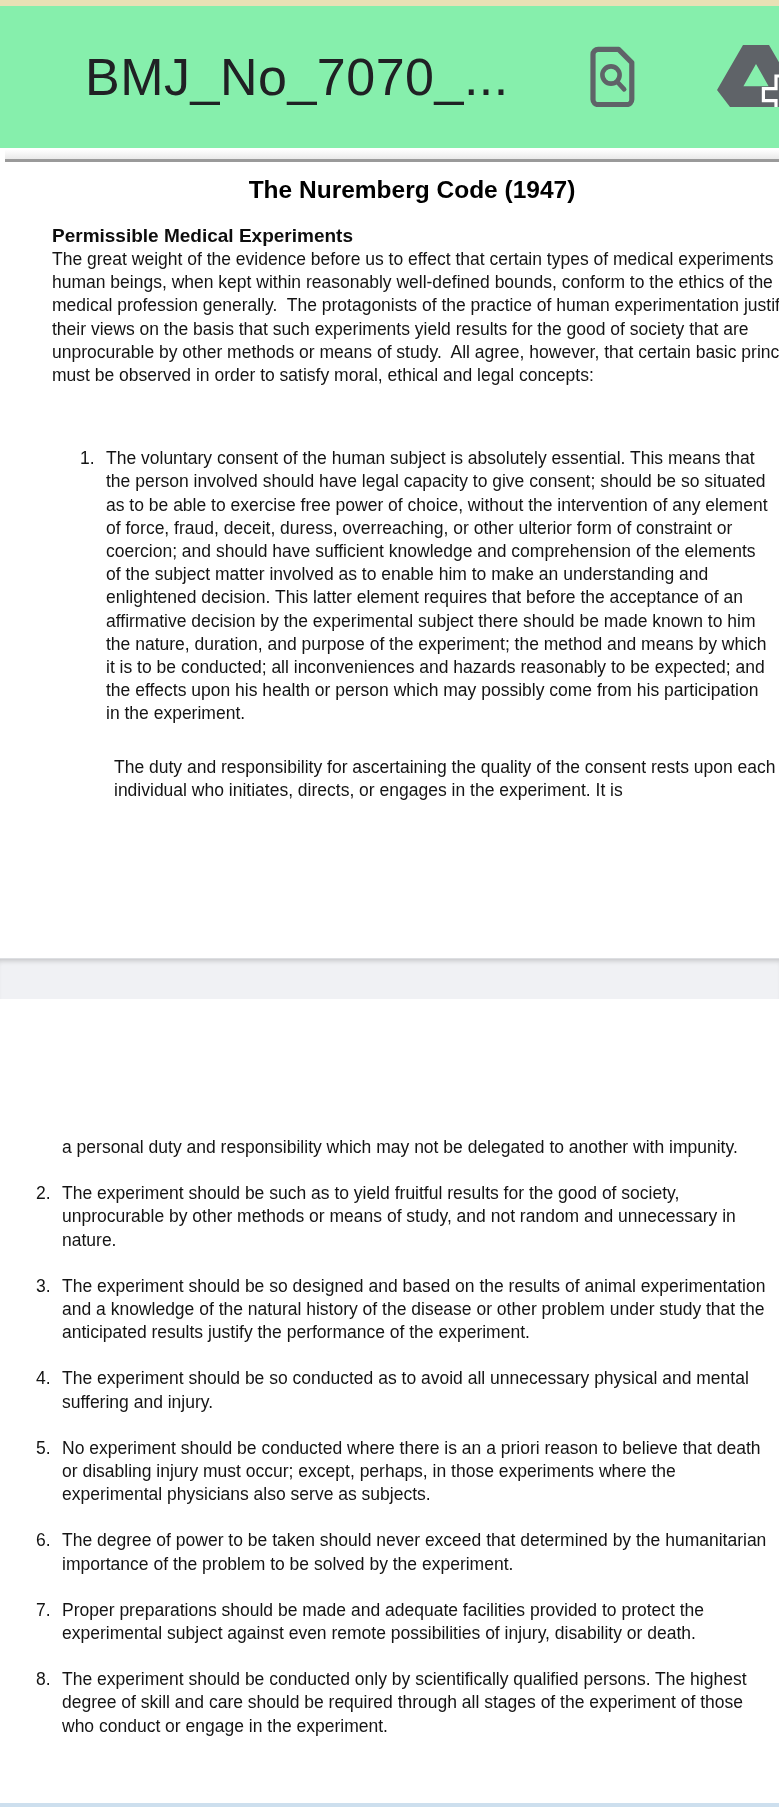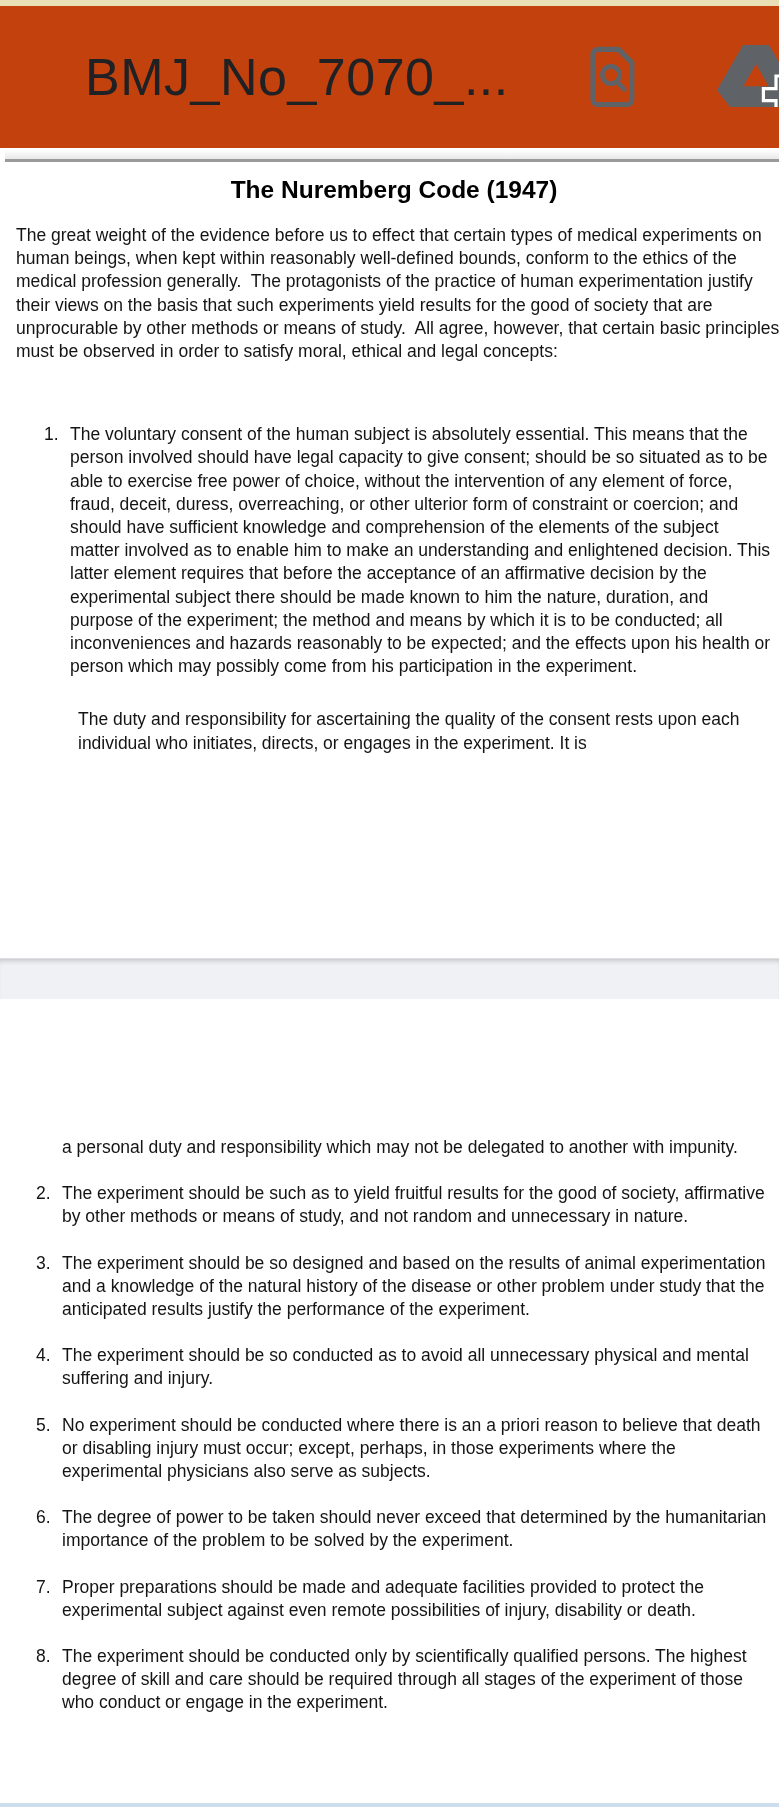--- a/index.html
+++ b/index.html
@@ -3,31 +3,31 @@
 <meta charset="utf-8">
 <style>
   html,body{margin:0;padding:0;}
   body{
     width:779px;height:1807px;position:relative;background:#ffffff;
     font-family:"Liberation Sans", sans-serif;overflow:hidden;
   }
   
   .status-strip{height:6px;background:#e9e1b5;}
   
-  .app-header{height:142px;background:#c2410c;display:flex;align-items:center;overflow:hidden;}
+  .app-header{height:142px;background:#86efac;display:flex;align-items:center;overflow:hidden;}
   .header-title{
     margin-left:85px;font-size:52px;color:#202124;letter-spacing:.5px;
     white-space:nowrap;overflow:hidden;flex:0 1 auto;
   }
   .header-icons{display:flex;align-items:center;column-gap:80px;margin-left:auto;margin-right:-16px;flex:none;}
   .icon-btn{display:flex;align-items:center;justify-content:center;background:none;border:none;padding:0;cursor:pointer;}
   
   .pdf-page1{height:810px;overflow:hidden;background:#fff;}
   .page-edge{margin:2px 0 0 5px;height:9px;background:linear-gradient(#fefefe,#e9e9e9);border-bottom:3px solid #9a9a9a;}
-  .doc-body{padding:0 7px 0 16px;color:#141414;font-size:17.5px;line-height:23.2px;}
+  .doc-body{padding:0 7px 0 16px;color:#141414;font-size:17.5px;line-height:23.2px;margin-left:36px;}
   .doc-title{text-align:center;font-weight:bold;font-size:24.5px;line-height:28px;margin:14px 0 20px 0;color:#000;}
   .doc-heading{font-weight:bold;font-size:19px;line-height:24px;margin:0;color:#0d0d0d;}
   .doc-para{margin:0;width:764px;white-space:pre-wrap;}
   .doc-list{margin-top:60px;}
   .doc-li{display:flex;margin-bottom:23px;}
   .doc-li .num{width:26px;margin-left:28px;flex:none;}
   .doc-li .li-text{width:712px;white-space:pre-wrap;}
   .li-cont{margin:30px 0 0 62px;width:712px;white-space:pre-wrap;}
   
   .page-band{height:40px;background:#f0f1f4;border-top:1px solid #dddfe2;box-shadow:inset 0 5px 5px -3px rgba(0,0,0,.18);}
@@ -62,39 +62,40 @@
         </svg>
       </span>
     </button>
   </div>
 </header>
 
 <section class="pdf-page1">
   <div class="page-edge"></div>
   <div class="doc-body">
     <h1 class="doc-title">The Nuremberg Code (1947)</h1>
+    <h2 class="doc-heading">Permissible Medical Experiments</h2>
     <p class="doc-para">The great weight of the evidence before us to effect that certain types of medical experiments on human beings, when kept within reasonably well-defined bounds, conform to the ethics of the medical profession generally.  The protagonists of the practice of human experimentation justify their views on the basis that such experiments yield results for the good of society that are unprocurable by other methods or means of study.  All agree, however, that certain basic principles must be observed in order to satisfy moral, ethical and legal concepts:</p>
     <div class="doc-list">
       <div class="doc-li">
         <span class="num">1.</span>
         <span class="li-text">The voluntary consent of the human subject is absolutely essential. This means that the person involved should have legal capacity to give consent; should be so situated as to be able to exercise free power of choice, without the intervention of any element of force, fraud, deceit, duress, overreaching, or other ulterior form of constraint or coercion; and should have sufficient knowledge and comprehension of the elements of the subject matter involved as to enable him to make an understanding and enlightened decision. This latter element requires that before the acceptance of an affirmative decision by the experimental subject there should be made known to him the nature, duration, and purpose of the experiment; the method and means by which it is to be conducted; all inconveniences and hazards reasonably to be expected; and the effects upon his health or person which may possibly come from his participation in the experiment.</span>
       </div>
       <p class="li-cont">The duty and responsibility for ascertaining the quality of the consent rests upon each individual who initiates, directs, or engages in the experiment. It is</p>
     </div>
   </div>
 </section>
 
 <div class="page-band"></div>
 
 <section class="pdf-page2">
   <p class="li-cont2">a personal duty and responsibility which may not be delegated to another with impunity.</p>
   <div>
     <div class="doc-li">
       <span class="num">2.</span>
-      <span class="li-text">The experiment should be such as to yield fruitful results for the good of society, affirmative by other methods or means of study, and not random and unnecessary in nature.</span>
+      <span class="li-text">The experiment should be such as to yield fruitful results for the good of society, unprocurable by other methods or means of study, and not random and unnecessary in nature.</span>
     </div>
     <div class="doc-li">
       <span class="num">3.</span>
       <span class="li-text">The experiment should be so designed and based on the results of animal experimentation and a knowledge of the natural history of the disease or other problem under study that the anticipated results justify the performance of the experiment.</span>
     </div>
     <div class="doc-li">
       <span class="num">4.</span>
       <span class="li-text">The experiment should be so conducted as to avoid all unnecessary physical and mental suffering and injury.</span>
     </div>
     <div class="doc-li">

